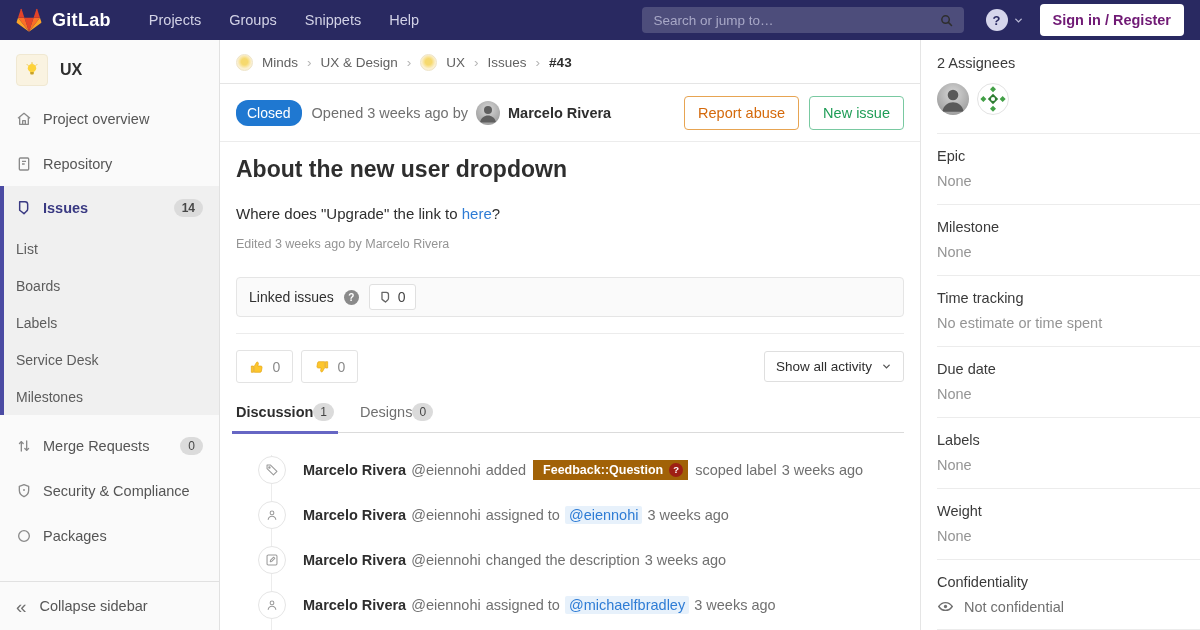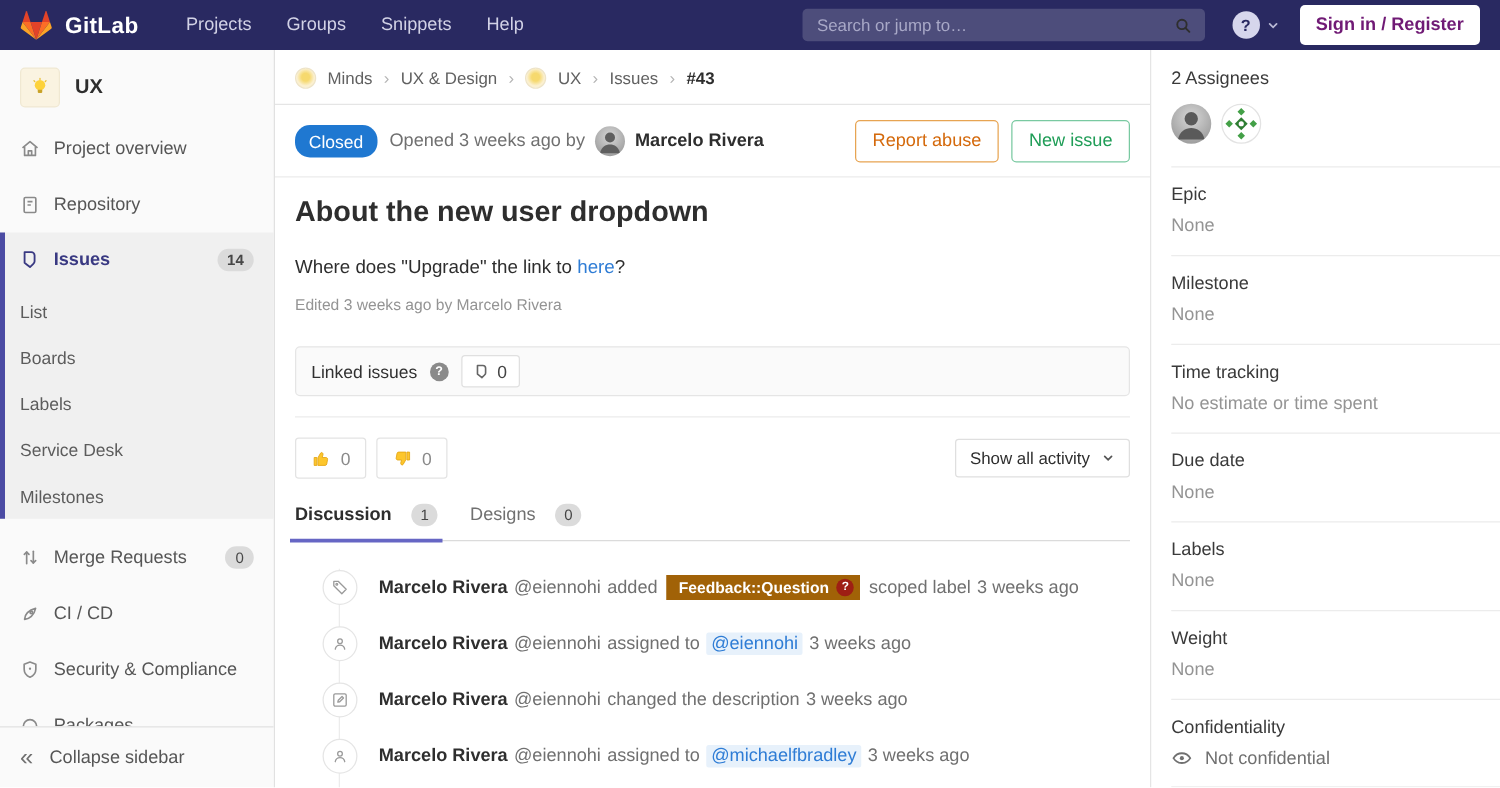--- a/index.html
+++ b/index.html
@@ -90,21 +90,21 @@
   .awards-row { display:flex; align-items:center; margin-top:16px; }
   .award-btn { width:57px; height:33px; border:1px solid #e3e3e3; border-radius:3px; background:#fff;
     display:flex; align-items:center; justify-content:center; gap:8px; color:#8a8a8a; font-size:14px;
     margin-right:8px; cursor:pointer; font-family:inherit; }
   .activity-select { margin-left:auto; height:31px; border:1px solid #dfdfdf; border-radius:3px; background:#fff;
     display:flex; align-items:center; gap:9px; padding:0 11px; font-size:13.5px; color:#2e2e2e;
     font-family:inherit; cursor:pointer; }
   .chev-dark { color:#555; display:flex; }
 
   .tabs { display:flex; gap:26px; margin-top:20px; border-bottom:1px solid #dbdbdb; }
-  .tab { padding-bottom:11px; display:flex; gap:16px; align-items:center; font-size:14.5px; color:#707070;
+  .tab { padding-bottom:11px; display:flex; gap:0; align-items:center; font-size:14.5px; color:#707070;
     position:relative; cursor:pointer; }
   .tab.active { color:#2e2e2e; font-weight:700; }
   .tab.active::after { content:""; position:absolute; left:-4px; right:-4px; bottom:-2px; height:3px; background:#6666c4; }
   .tab-count { background:#dbdbdb; color:#444; border-radius:10px; font-size:12px; padding:2px 7px; font-weight:400; }
 
   .activity-list { position:relative; margin-top:14px; }
   .activity-list::before { content:""; position:absolute; left:35px; top:8px; height:600px; width:1px; background:#ececec; }
   .activity-row { display:flex; align-items:center; height:45px; position:relative; }
   .activity-icon { width:28px; height:28px; border-radius:50%; border:1px solid #e5e5e5; background:#fff;
     color:#9a9a9a; display:flex; align-items:center; justify-content:center; margin-left:22px; margin-right:17px;
@@ -248,29 +248,20 @@
             <path d="M16 18.5v-14"></path>
             <path d="m13.2 15.7 2.8 2.8 2.8-2.8"></path>
           </svg>
       </span>
       <span>Merge Requests</span>
       <span class="badge">0</span>
     </div>
     <div class="nav-item">
       <span class="icon">
         <svg width="16" height="16" viewBox="0 0 24 24" fill="none" stroke="currentColor" stroke-width="2" stroke-linejoin="round">
-            <path d="M5.5 18.5c.2-5.5 4.6-11.2 13.2-13-1.8 8.6-7.5 13-13 13.2z"></path>
-            <circle cx="13.6" cy="10.4" r="1.5"></circle>
-          </svg>
-      </span>
-      <span>CI / CD</span>
-    </div>
-    <div class="nav-item">
-      <span class="icon">
-        <svg width="16" height="16" viewBox="0 0 24 24" fill="none" stroke="currentColor" stroke-width="2" stroke-linejoin="round">
             <path d="M12 2.5 19 5v6c0 4.8-3 7.9-7 9.6-4-1.7-7-4.8-7-9.6V5z"></path>
             <circle cx="12" cy="10.5" r="1.4" fill="currentColor" stroke="none"></circle>
           </svg>
       </span>
       <span>Security &amp; Compliance</span>
     </div>
     <div class="nav-item clipped-item">
       <span class="icon">
         <svg width="16" height="16" viewBox="0 0 24 24" fill="none" stroke="currentColor" stroke-width="2">
             <circle cx="12" cy="12" r="8"></circle>

